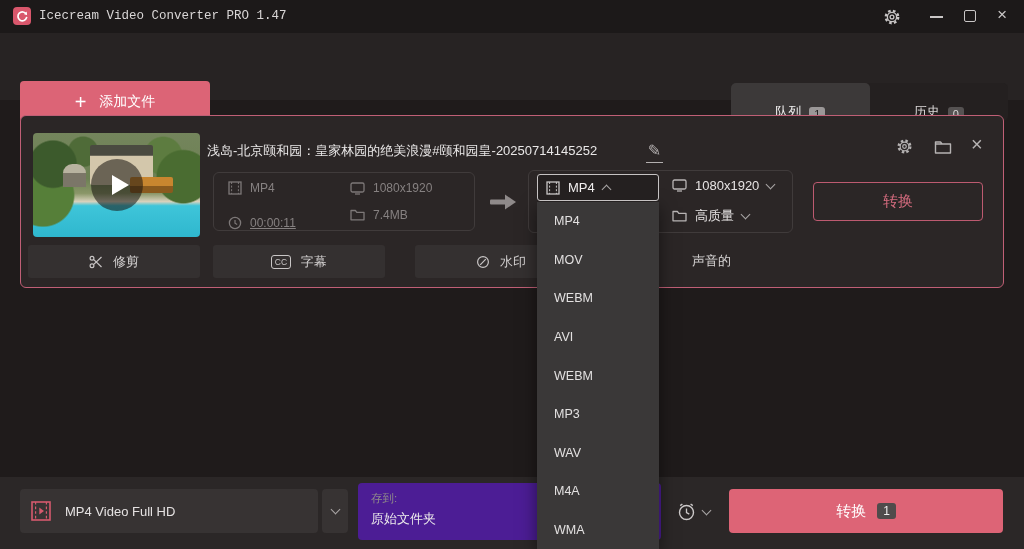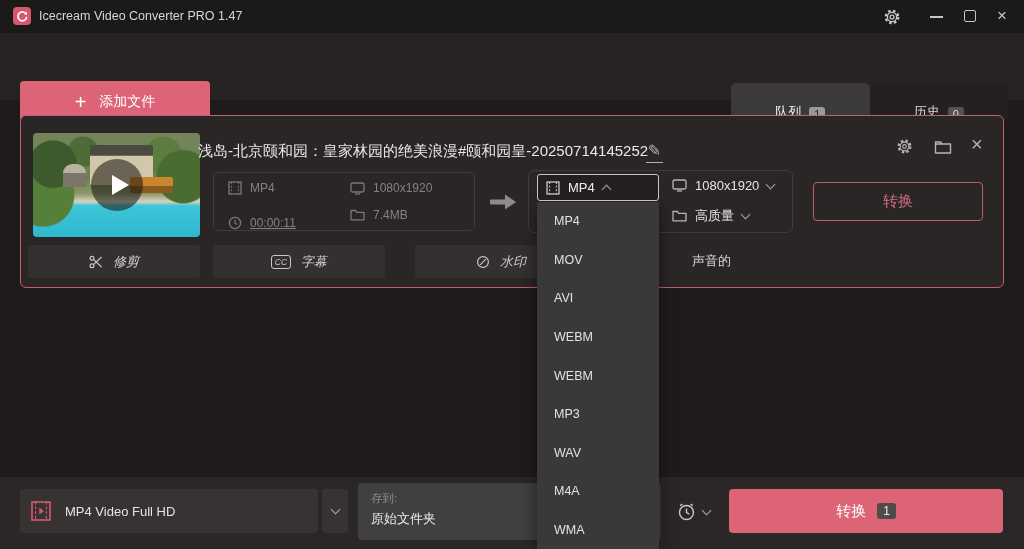--- a/index.html
+++ b/index.html
@@ -4,21 +4,21 @@
 <style>
   * { margin:0; padding:0; box-sizing:border-box; }
   body { background:#141212; font-family:"Liberation Sans", sans-serif; }
   #app {
     position:relative; width:1024px; height:549px; overflow:hidden;
     background:#1f1b1b; color:#e5e2e2; font-family:"Liberation Sans", sans-serif;
   }
   .abs { position:absolute; }
 
   
-  .titlebar { left:0; top:0; width:1024px; height:33px; background:#1c1919; }
+  .titlebar { left:0; top:0; width:1024px; height:33px; background:#1c1919;font-family:Liberation Mono, monospace; }
   .applogo { left:13px; top:7px; width:18px; height:18px; background:#d9576c; border-radius:4px;
              display:flex; align-items:center; justify-content:center; }
   .apptitle { left:39px; top:9px; font-size:12.5px; color:#d9d6d6; }
   .tb-gear { left:883px; top:8px; }
   .tb-min  { left:930px; top:16px; width:13px; height:2px; background:#c9c6c6; cursor:pointer; }
   .tb-max  { left:964px; top:10px; width:12px; height:12px; border:1.7px solid #c9c6c6; border-radius:2px; cursor:pointer; }
   .tb-close{ left:997px; top:5px; font-size:17px; color:#c9c6c6; cursor:pointer; line-height:22px; }
 
   
   .toolbar { left:0; top:33px; width:1024px; height:67px; background:#272323; }
@@ -49,21 +49,21 @@
   .t-building { position:absolute; left:34%; top:12%; width:38%; height:38%;
                 background:linear-gradient(180deg,#4a4a40 0 26%, #d3c7ab 27% 100%); border-radius:2px; }
   .t-roof2 { position:absolute; left:58%; top:42%; width:26%; height:16%;
              background:linear-gradient(180deg,#c8862f 0 55%, #8a5a1e 56% 100%); border-radius:2px; }
   .t-roof3 { position:absolute; left:18%; top:30%; width:14%; height:22%;
              background:linear-gradient(180deg,#b8b3a0 0 40%, #7b7668 41% 100%); border-radius:40% 40% 0 0; }
   .play { position:absolute; left:50%; top:50%; width:52px; height:52px; margin:-26px 0 0 -26px;
           background:rgba(22,18,15,0.55); border-radius:50%; }
   .play::after { content:""; position:absolute; left:21px; top:16px;
                  border-left:17px solid #ffffff; border-top:10px solid transparent; border-bottom:10px solid transparent; }
-  .filename { left:198px; top:142px; font-size:15px; color:#e9e7e7; white-space:nowrap;text-align:center; }
+  .filename { left:207px; top:142px; font-size:13px; color:#e9e7e7; white-space:nowrap;text-align:center; }
   .edit-ic { left:646px; top:141px; width:17px; text-align:center; color:#b3afaf;
              border-bottom:1.5px solid #b3afaf; padding-bottom:2px; cursor:pointer; }
   .card-gear { left:896px; top:138px; cursor:pointer; }
   .card-folder { left:934px; top:140px; cursor:pointer; }
   .card-close { left:971px; top:133px; font-size:20px; color:#b6b3b3; cursor:pointer; }
 
   .srcbox { left:213px; top:172px; width:262px; height:59px; border:1px solid #403b3b; border-radius:6px; }
   .srcitem { display:inline-flex; align-items:center; gap:8px; font-size:12px; color:#868181; }
   .si-1 { left:228px; top:181px; } .si-2 { left:350px; top:181px; }
   .si-3 { left:228px; top:216px;text-decoration:underline; } .si-4 { left:350px; top:208px; }
@@ -74,39 +74,39 @@
   .fmt-select { left:537px; top:174px; width:122px; height:27px; background:#242020;
                 border:1px solid #c6c3c3; border-radius:3px; display:flex; align-items:center;
                 padding:0 8px; gap:8px; font-size:13px; color:#f0eeee; cursor:pointer; z-index:30; }
   .res-row { left:672px; top:178px; display:flex; align-items:center; gap:8px; font-size:13px; color:#e6e3e3; cursor:pointer; }
   .qual-row { left:672px; top:207px; display:flex; align-items:center; gap:8px; font-size:13px; color:#e6e3e3; cursor:pointer; }
   .conv-outline { left:813px; top:182px; width:170px; height:39px; border:1px solid #bd5a70; border-radius:4px;
                   display:flex; align-items:center; justify-content:center; font-size:15px; color:#d46b7e; cursor:pointer; }
 
   .act-btn { top:245px; height:33px; background:#343030; border-radius:3px;
              display:flex; align-items:center; justify-content:center; gap:10px;
-             font-size:13px; color:#d3d0d0; cursor:pointer;font-style:italic; }
+             font-size:13px; color:#d3d0d0; cursor:pointer; }
   .act-1 { left:28px;  width:172px; }
   .act-2 { left:213px; width:172px; }
   .act-3 { left:415px; width:172px; }
   .audio-frag { left:692px; top:252px; font-size:13px; color:#d7d4d4; }
 
   
   .dropdown { left:537px; top:202px; width:122px; height:347px; background:#3a3838; z-index:25;
               box-shadow:0 5px 16px rgba(0,0,0,0.5); display:flex; flex-direction:column; }
   .dd-item { flex:1; display:flex; align-items:center; padding-left:17px;
              font-size:12.5px; color:#e3e1e1; cursor:pointer; }
 
   
   .bottombar { left:0; top:477px; width:1024px; height:72px; background:#2b2727; }
   .preset { left:20px; top:489px; width:298px; height:44px; background:#373333; border-radius:4px;
             display:flex; align-items:center; gap:13px; padding-left:10px; font-size:13px; color:#e5e2e2; cursor:pointer; }
   .preset-chev { left:322px; top:489px; width:26px; height:44px; background:#373333; border-radius:4px;
                  display:flex; align-items:center; justify-content:center; cursor:pointer; }
-  .saveto { left:358px; top:483px; width:303px; height:57px; background:#404040; border-radius:4px; padding:8px 0 0 13px; cursor:pointer; }
+  .saveto { left:358px; top:483px; width:303px; height:57px; background:#4c1d95; border-radius:4px; padding:8px 0 0 13px; cursor:pointer; }
   .saveto-label { font-size:11.5px; color:#8f8a8a; }
   .saveto-value { font-size:13px; color:#edebeb; margin-top:4px; }
   .sched { left:676px; top:501px; display:flex; align-items:center; gap:6px; cursor:pointer; }
   .convert-main { left:729px; top:489px; width:274px; height:44px; background:#dd6476; border-radius:4px;
                   display:flex; align-items:center; justify-content:center; gap:11px; cursor:pointer; }
   .convert-main .lbl { font-size:15px; color:#ffffff; }
   .count-badge { background:#4f4b4b; color:#f0eeee; font-size:12px; padding:1px 6px; border-radius:3px; }
 
   .chev { display:inline-block; width:7px; height:7px;
           border-right:1.6px solid #aaa6a6; border-bottom:1.6px solid #aaa6a6; }
@@ -297,22 +297,22 @@
       <line x1="3.6" y1="1" x2="3.6" y2="13" stroke="#c9c6c6" stroke-width="1" stroke-dasharray="2 1.6"></line>
       <line x1="10.4" y1="1" x2="10.4" y2="13" stroke="#c9c6c6" stroke-width="1" stroke-dasharray="2 1.6"></line>
     </svg>
     <span>MP4</span>
     <span class="chev up"></span>
   </div>
 
   <div class="abs dropdown">
     <div class="dd-item">MP4</div>
     <div class="dd-item">MOV</div>
+    <div class="dd-item">WEBM</div>
     <div class="dd-item">AVI</div>
-    <div class="dd-item">WEBM</div>
     <div class="dd-item">WEBM</div>
     <div class="dd-item">MP3</div>
     <div class="dd-item">WAV</div>
     <div class="dd-item">M4A</div>
     <div class="dd-item">WMA</div>
   </div>
 
 </div>
 
 </body></html>

